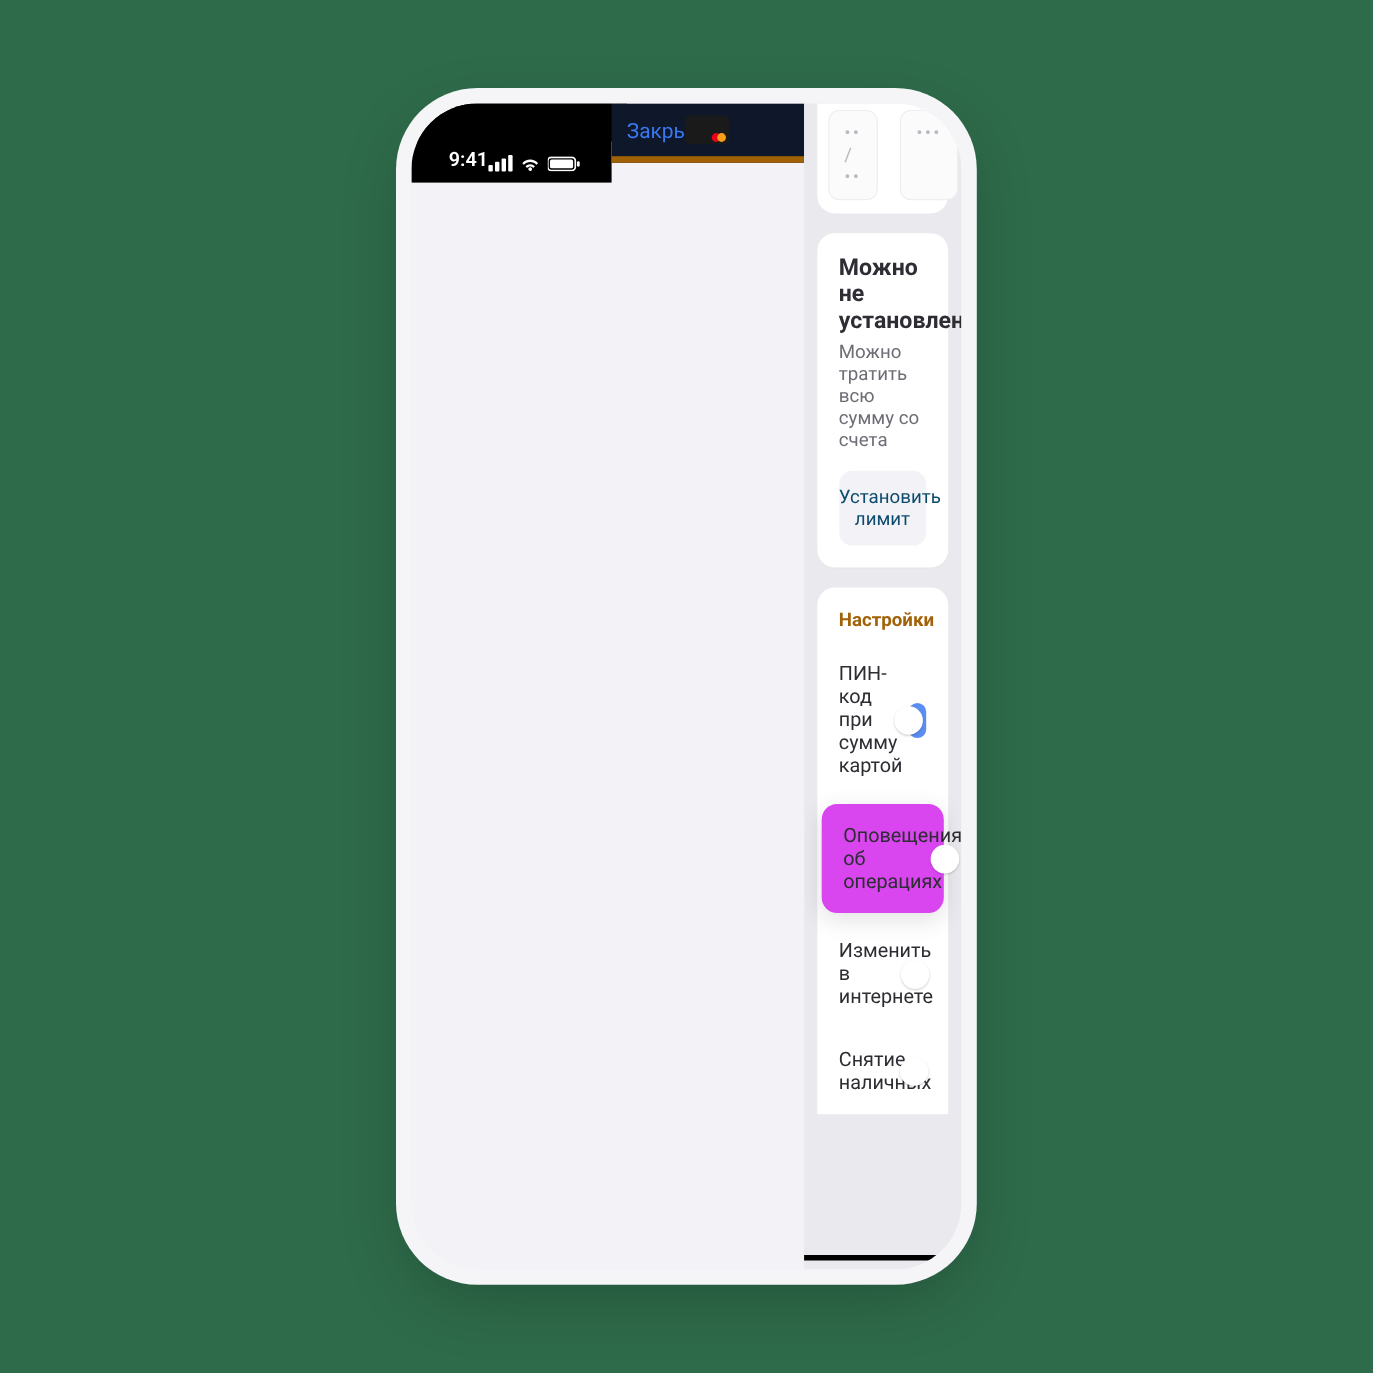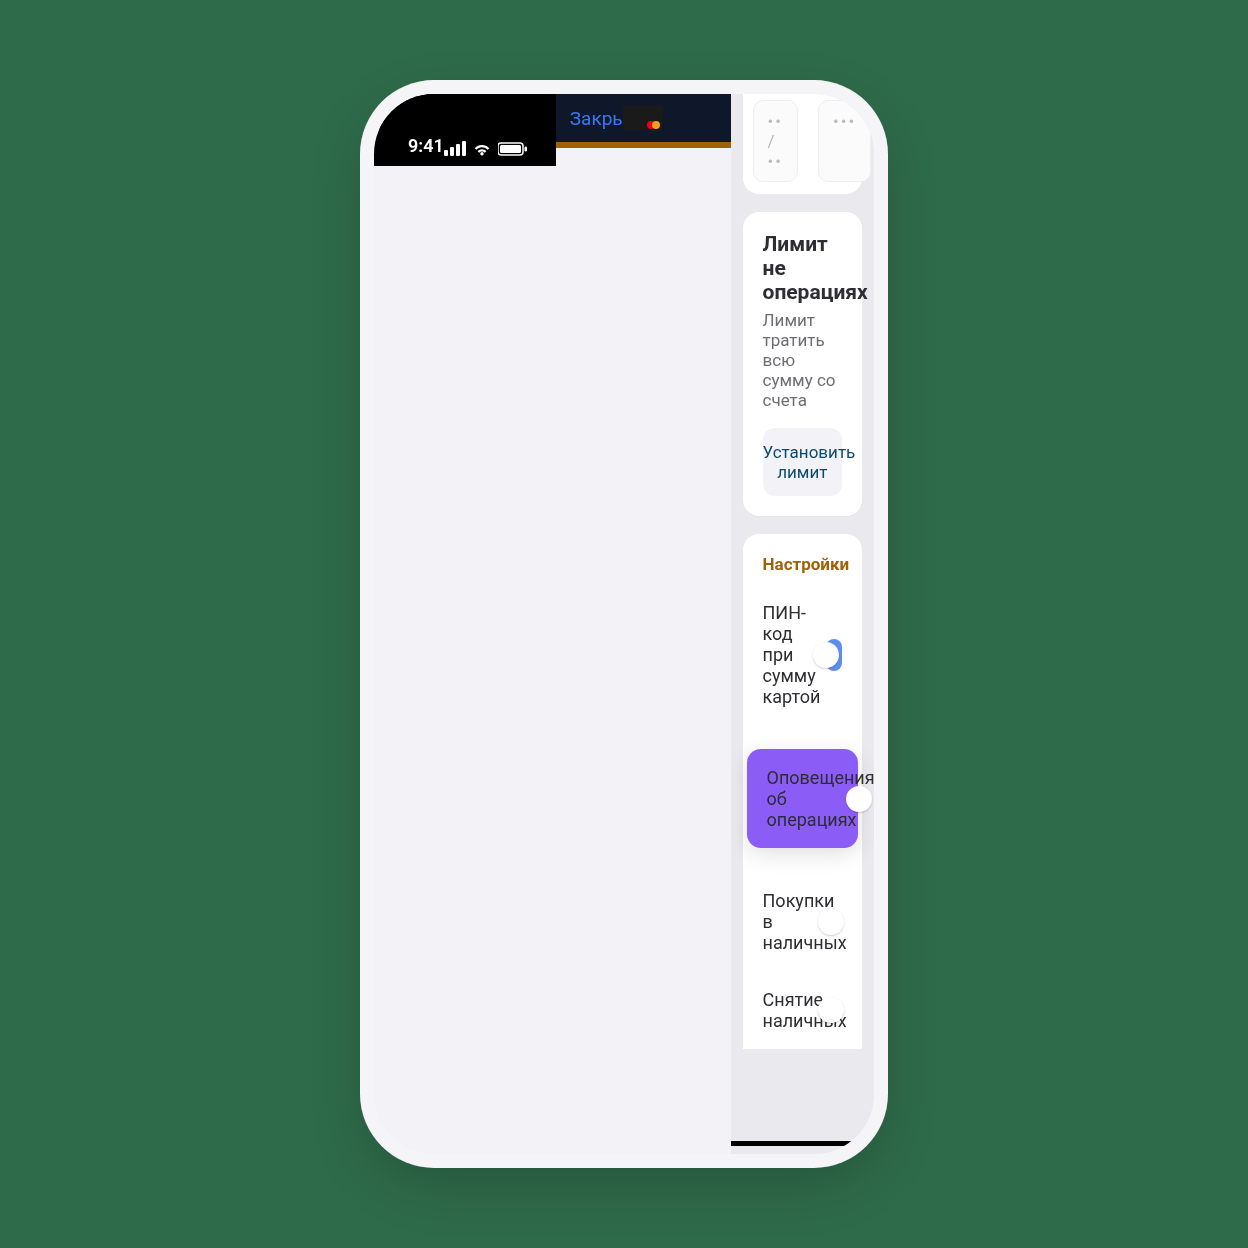--- a/index.html
+++ b/index.html
@@ -165,24 +165,24 @@
     width:56px; height:32px; border-radius:16px;
     background:#5b8ef2;
     position:relative;
   }
   .toggle::after{
     content:""; position:absolute; right:3px; top:3px;
     width:26px; height:26px; border-radius:50%; background:#fff;
     box-shadow:0 1px 2px rgba(0,0,0,.2);
   }
   .highlight-row {
-    background:#8b5cf6;
+    background:#d946ef;
     box-shadow: 0 6px 22px rgba(0,0,0,.12);
     border-radius:14px;
-    margin: 24px 4px;
+    margin: 6px 4px;
     position: relative;
     z-index: 2;
   }
 
   .home-indicator{
     position:absolute;
     bottom:8px; left:50%; transform:translateX(-50%);
     width:160px; height:5px; border-radius:3px;
     background:#000;
   }
@@ -231,42 +231,42 @@
   <div class="screen">
 
     <div class="card-secret">
       <div class="card-secret-inner">
         <div class="secret-field">•• / ••</div>
         <div class="secret-field">•••</div>
       </div>
     </div>
 
     <div class="card">
-      <div class="limit-title">Лимит не операциях</div>
-      <div class="limit-sub">Лимит тратить всю сумму со счета</div>
+      <div class="limit-title">Можно не установлен</div>
+      <div class="limit-sub">Можно тратить всю сумму со счета</div>
       <div class="limit-btn">Установить лимит</div>
     </div>
 
 
     <div class="settings-card">
       <div class="settings-title">Настройки</div>
 
 
       <div class="setting-row">
         <span>ПИН-код при сумму картой</span>
         <div class="toggle"></div>
       </div>
 
       <div class="setting-row highlight-row">
         <span>Оповещения об операциях</span>
         <div class="toggle"></div>
       </div>
 
       <div class="setting-row">
-        <span>Покупки в наличных</span>
+        <span>Изменить в интернете</span>
         <div class="toggle"></div>
       </div>
 
       <div class="setting-row">
         <span>Снятие наличных</span>
         <div class="toggle"></div>
       </div>
     </div>
 
     <div class="home-indicator"></div>

